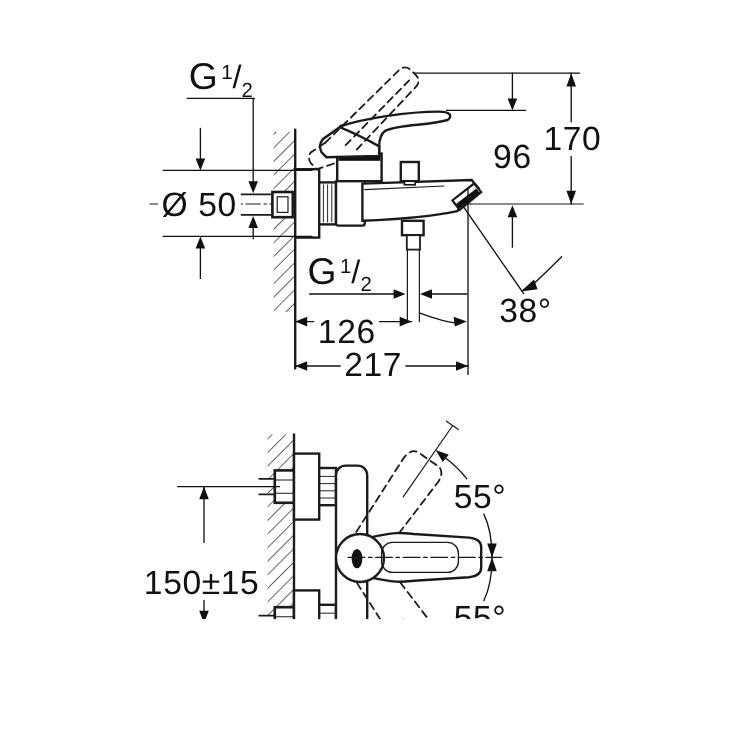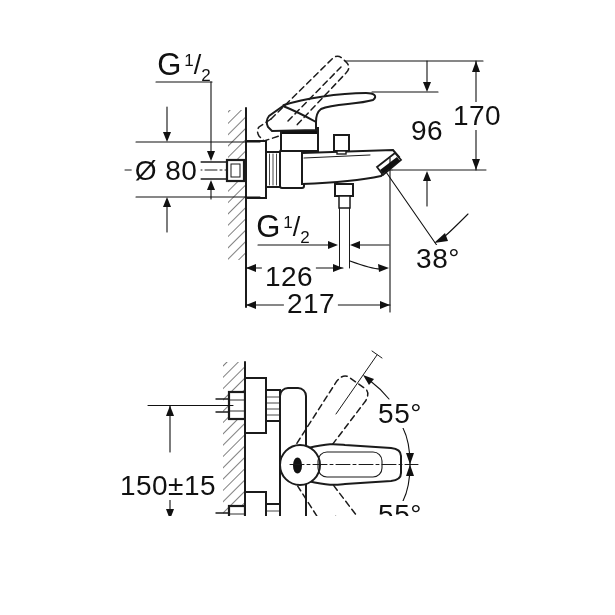--- a/index.html
+++ b/index.html
@@ -211,21 +211,21 @@
         <polygon points="410,464.5 406,476 414,476" fill="#111" stroke="none"></polygon>
         <path d="M389,530 Q381,540 371,548"></path>
         <polygon points="363,554 374,550 369,544" fill="#111" stroke="none"></polygon>
       </g>
     </g>
   </g>
 </svg>
 
 <div class="lbl glabel" style="left:184px; top:64px;"><span>G</span><span class="num">1</span><span class="slash">/</span><span class="den">2</span></div>
 
-<div class="lbl bg" style="left:166px; top:171px;">Ø 80</div>
+<div class="lbl bg" style="left:166px; top:171px;">Ø 50</div>
 
 <div class="lbl" style="left:427px; top:131px;">96</div>
 
 <div class="lbl bg" style="left:477px; top:116px;">170</div>
 
 <div class="lbl glabel" style="left:283px; top:226px;"><span>G</span><span class="num">1</span><span class="slash">/</span><span class="den">2</span></div>
 
 <div class="lbl bg" style="left:289px; top:277px;text-align:center;">126</div>
 
 <div class="lbl bg" style="left:311px; top:304px;">217</div>

